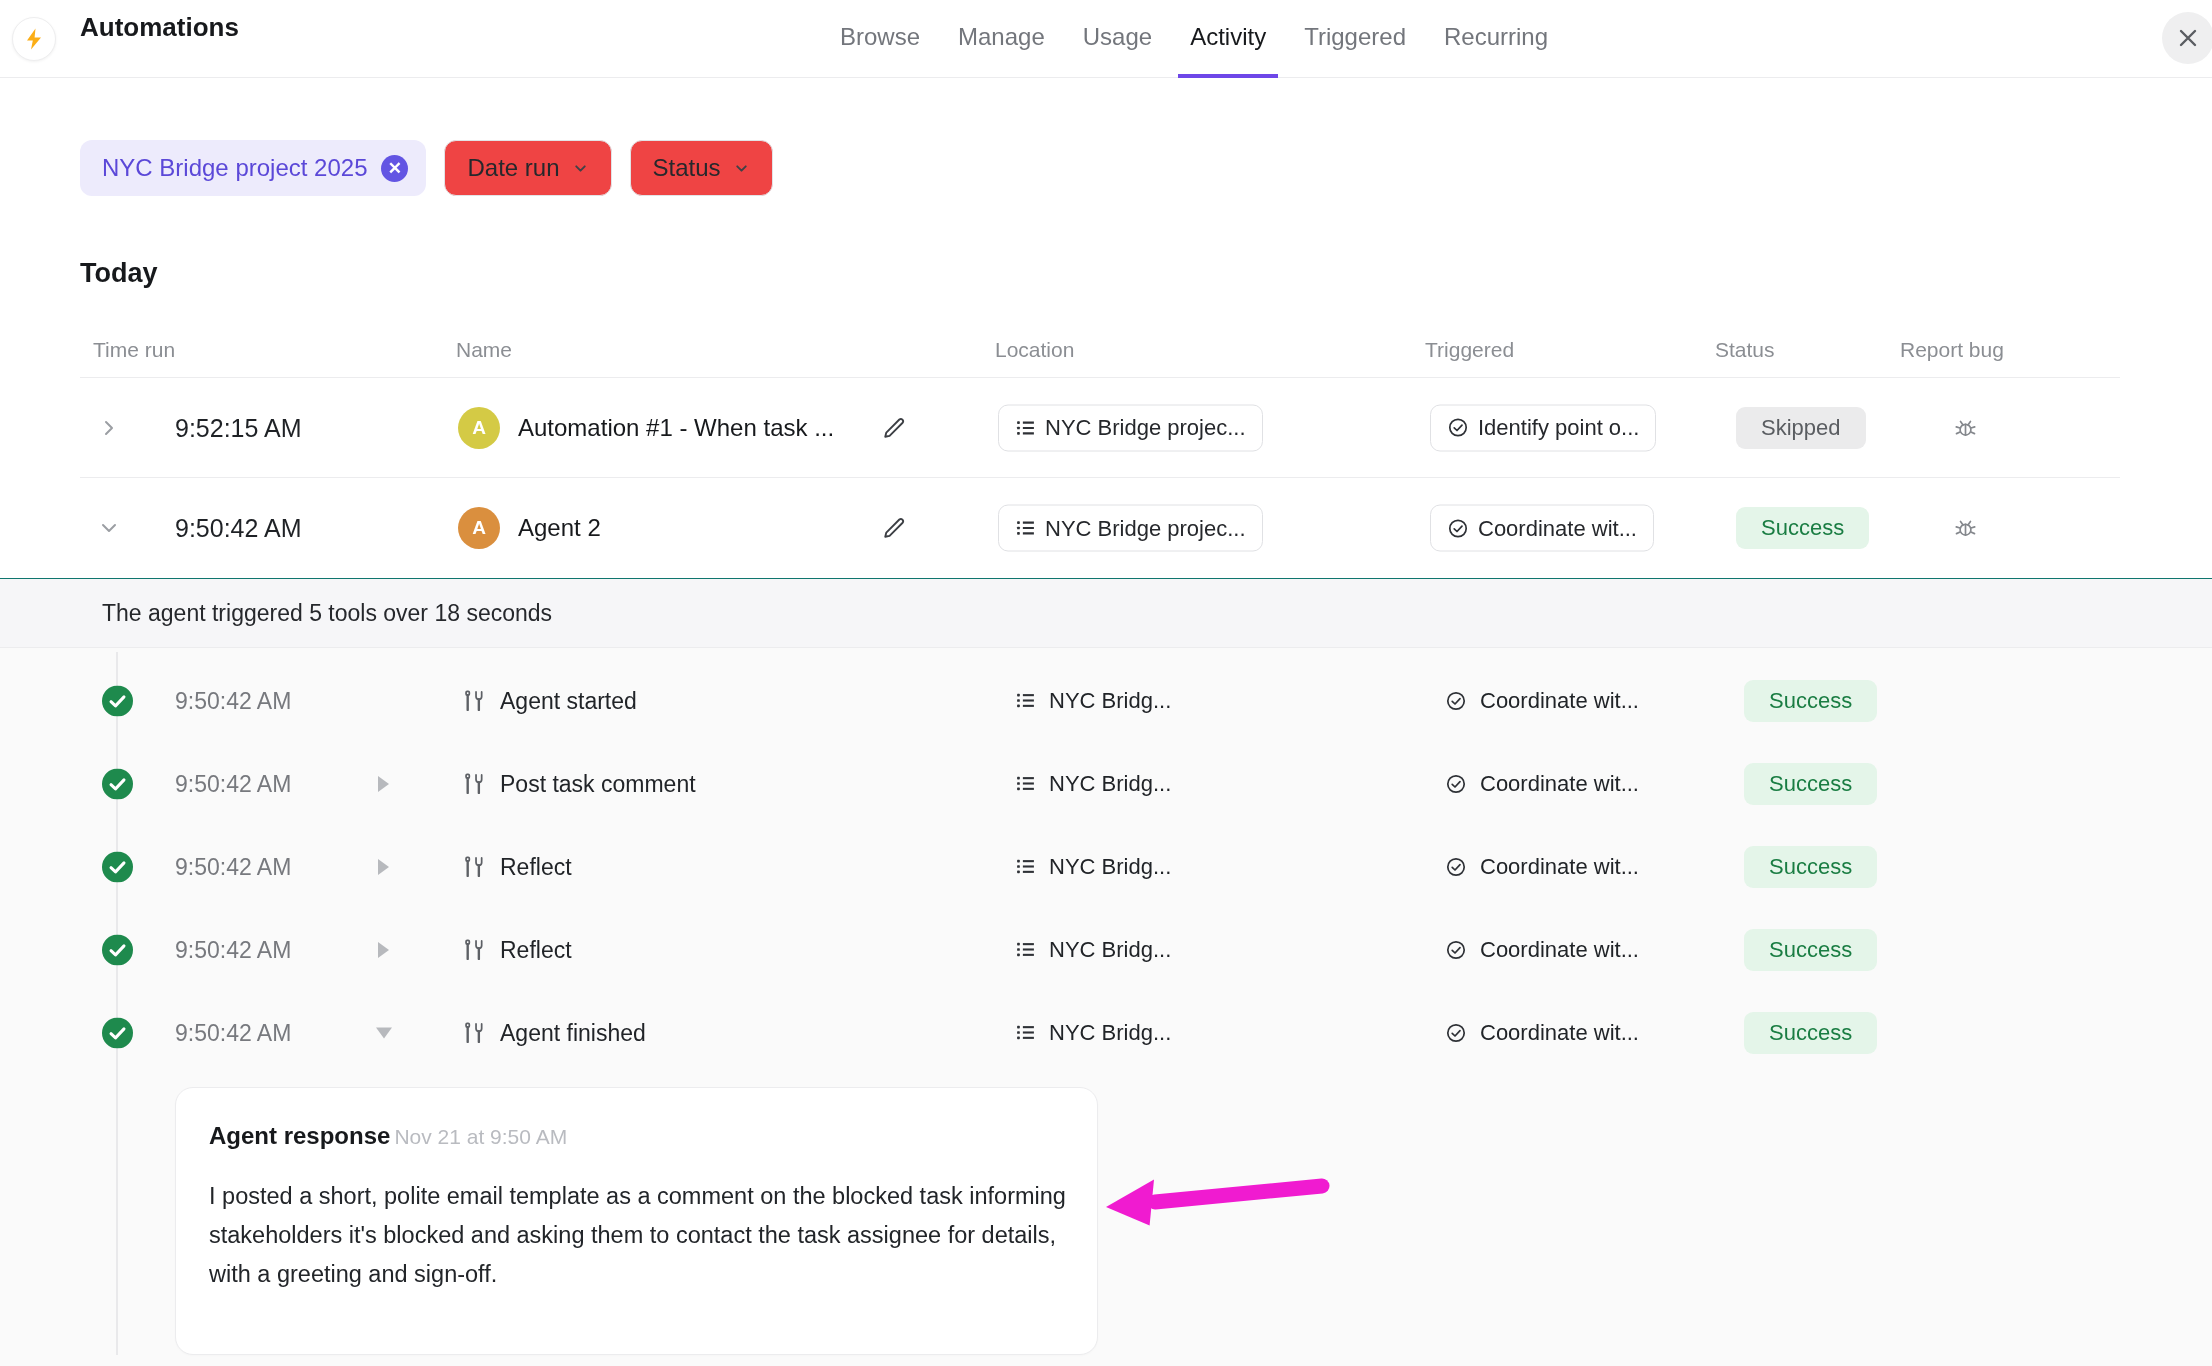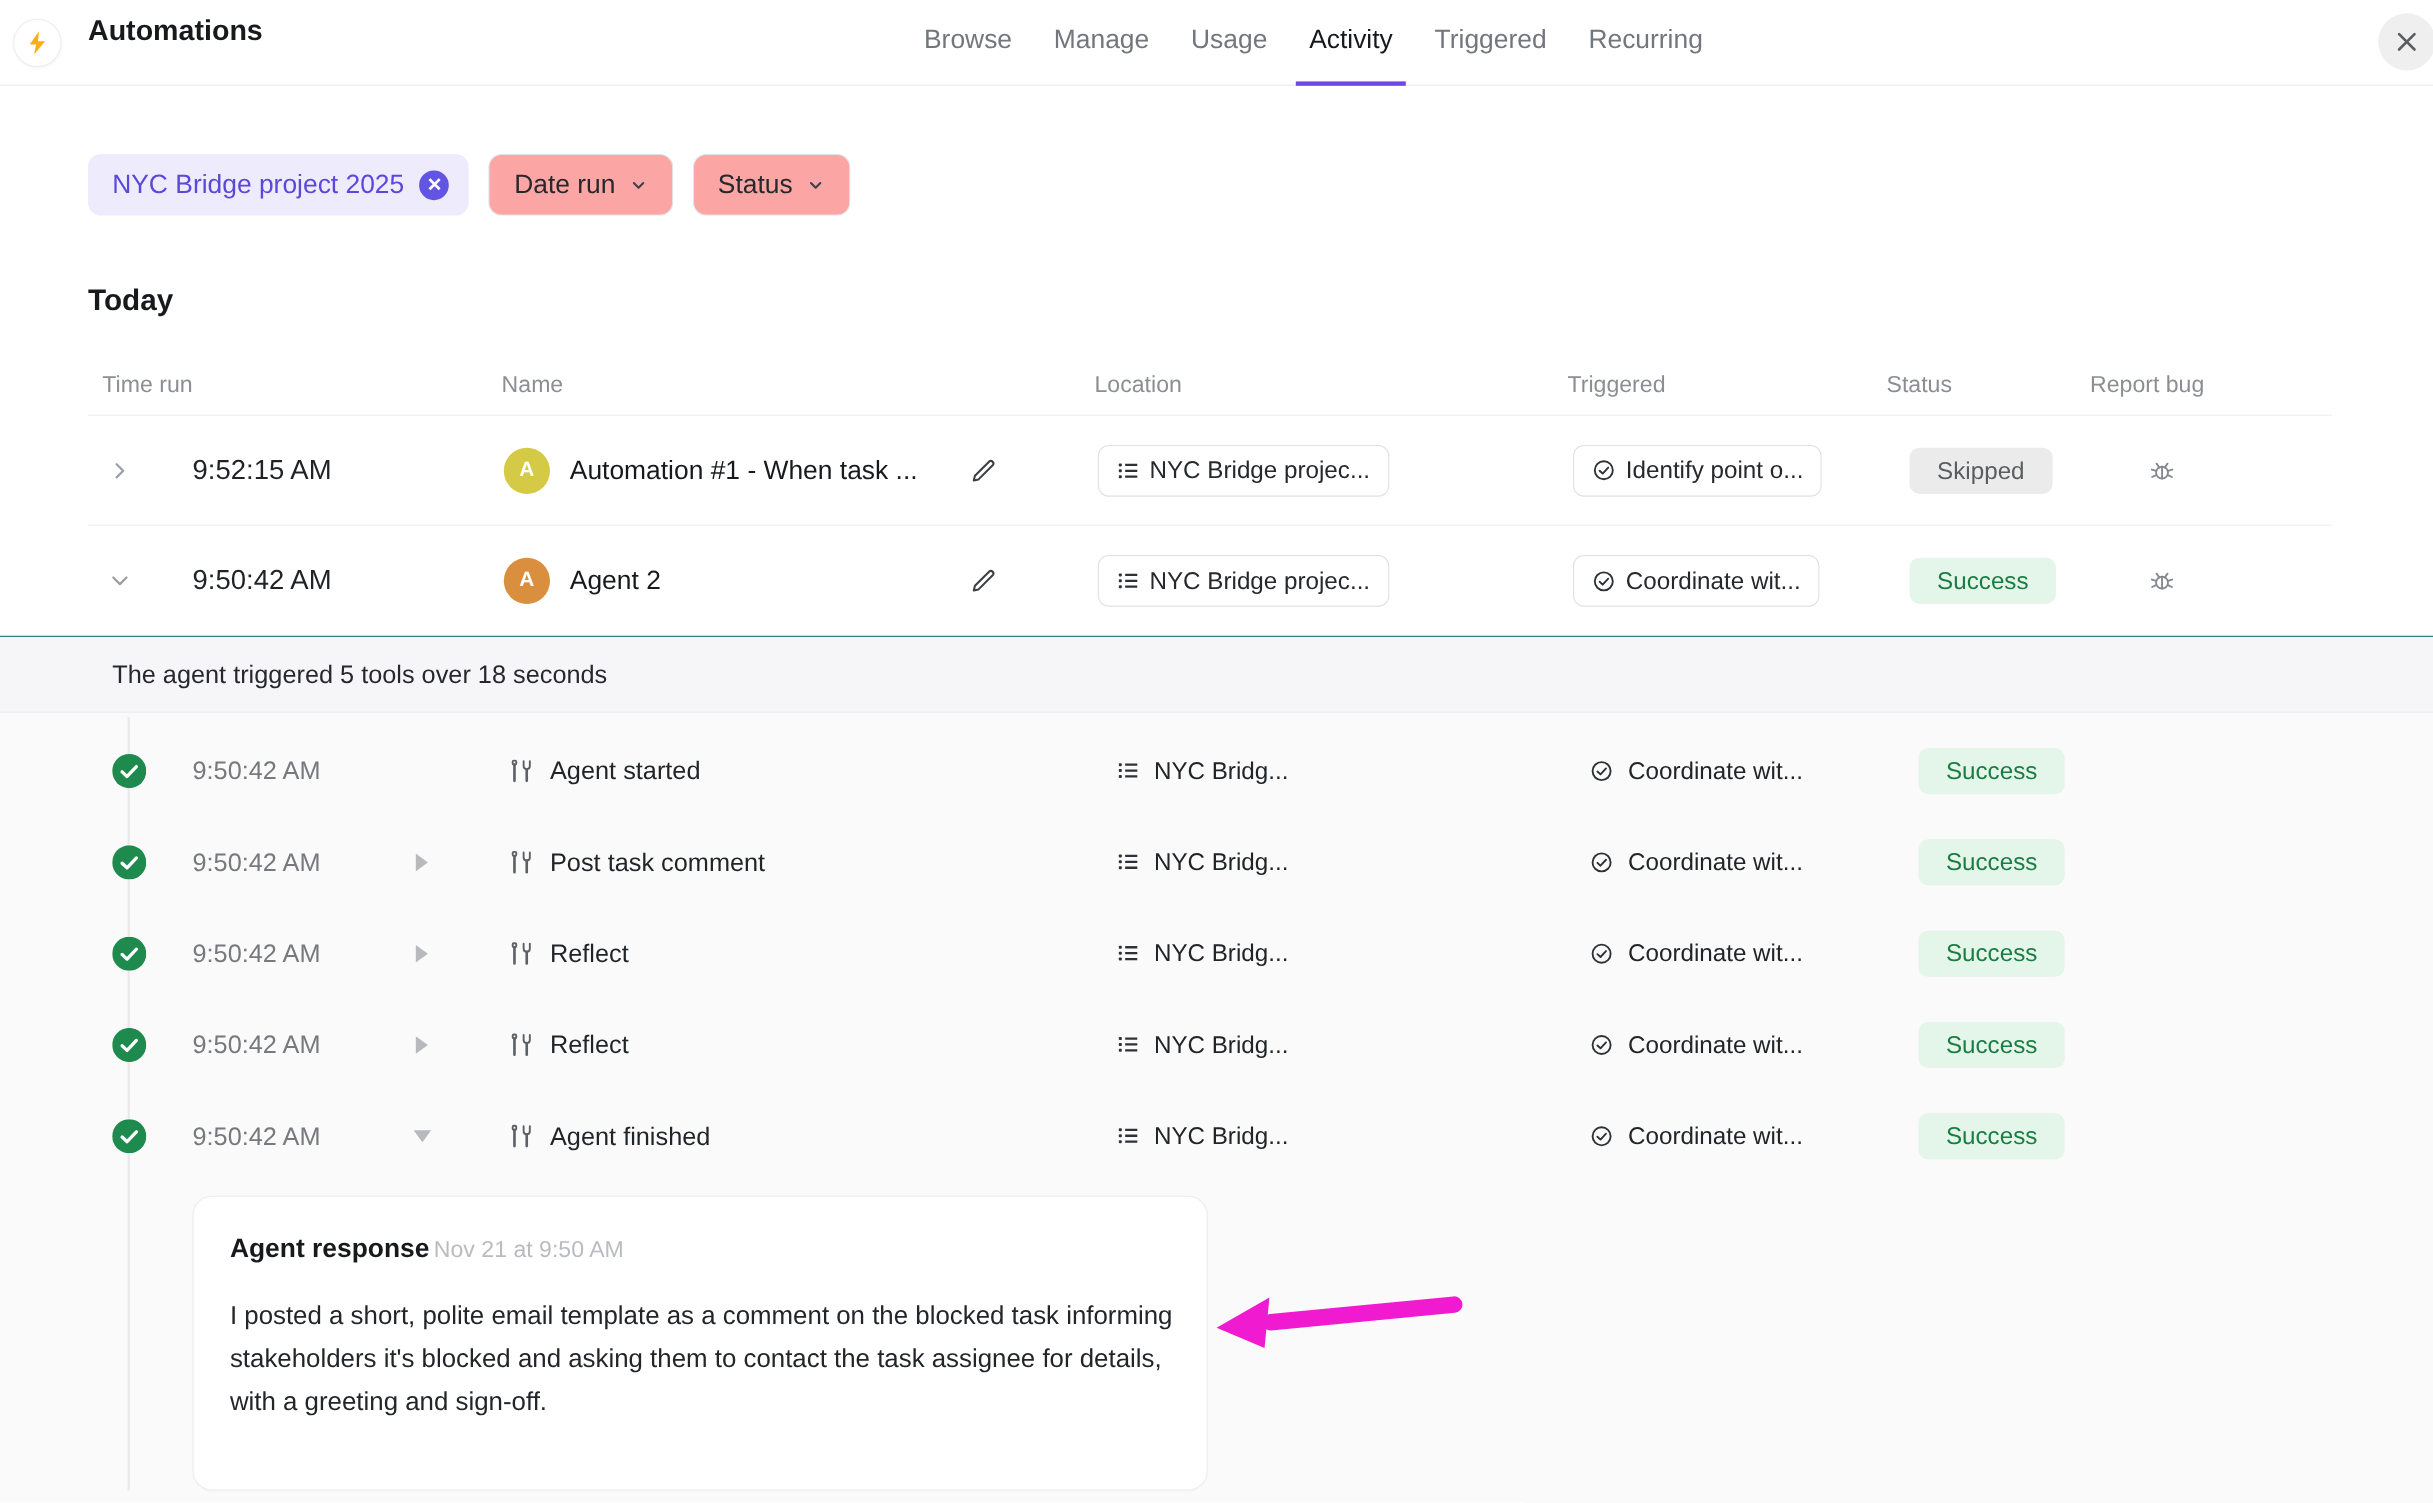--- a/index.html
+++ b/index.html
@@ -22,21 +22,21 @@
   .close-btn { position:absolute; left:2162px; top:12px; width:52px; height:52px; border-radius:50%;
     background:#efeff0; border:none; display:flex; align-items:center; justify-content:center; cursor:pointer; }
 
   
   .filters { position:absolute; left:80px; top:140px; display:flex; gap:18px; }
   .chip-filter { height:56px; display:flex; align-items:center; gap:14px; padding:0 18px 0 22px;
     background:#edebfc; border-radius:12px; font-size:24px; color:#5b48d8; }
   .chip-remove { width:27px; height:27px; border-radius:50%; background:#6355e3; color:#fff;
     display:flex; align-items:center; justify-content:center; font-size:17px; font-weight:700; line-height:1; cursor:pointer; }
   .filter-btn { height:56px; display:flex; align-items:center; gap:12px; padding:0 22px;
-    background:#fca5a5; border:1px solid #e2e3e6; border-radius:12px; font-size:24px; color:#26282c;
+    background:#ef4444; border:1px solid #e2e3e6; border-radius:12px; font-size:24px; color:#26282c;
     font-family:"Liberation Sans",sans-serif; cursor:pointer; }
 
   
   .today { position:absolute; left:80px; top:258px; font-size:27px; font-weight:700; color:#17191c; }
 
   
   .thead { position:absolute; left:80px; top:338px; width:2040px; height:40px; border-bottom:1px solid #ececee; }
   .th { position:absolute; top:0; font-size:21px; color:#8b8e93; }
   .trow { position:absolute; left:80px; width:2040px; height:100px; border-bottom:1px solid #ececee; background:#fff; }
   .cell { position:absolute; top:50%; transform:translateY(-50%); display:flex; align-items:center; }

